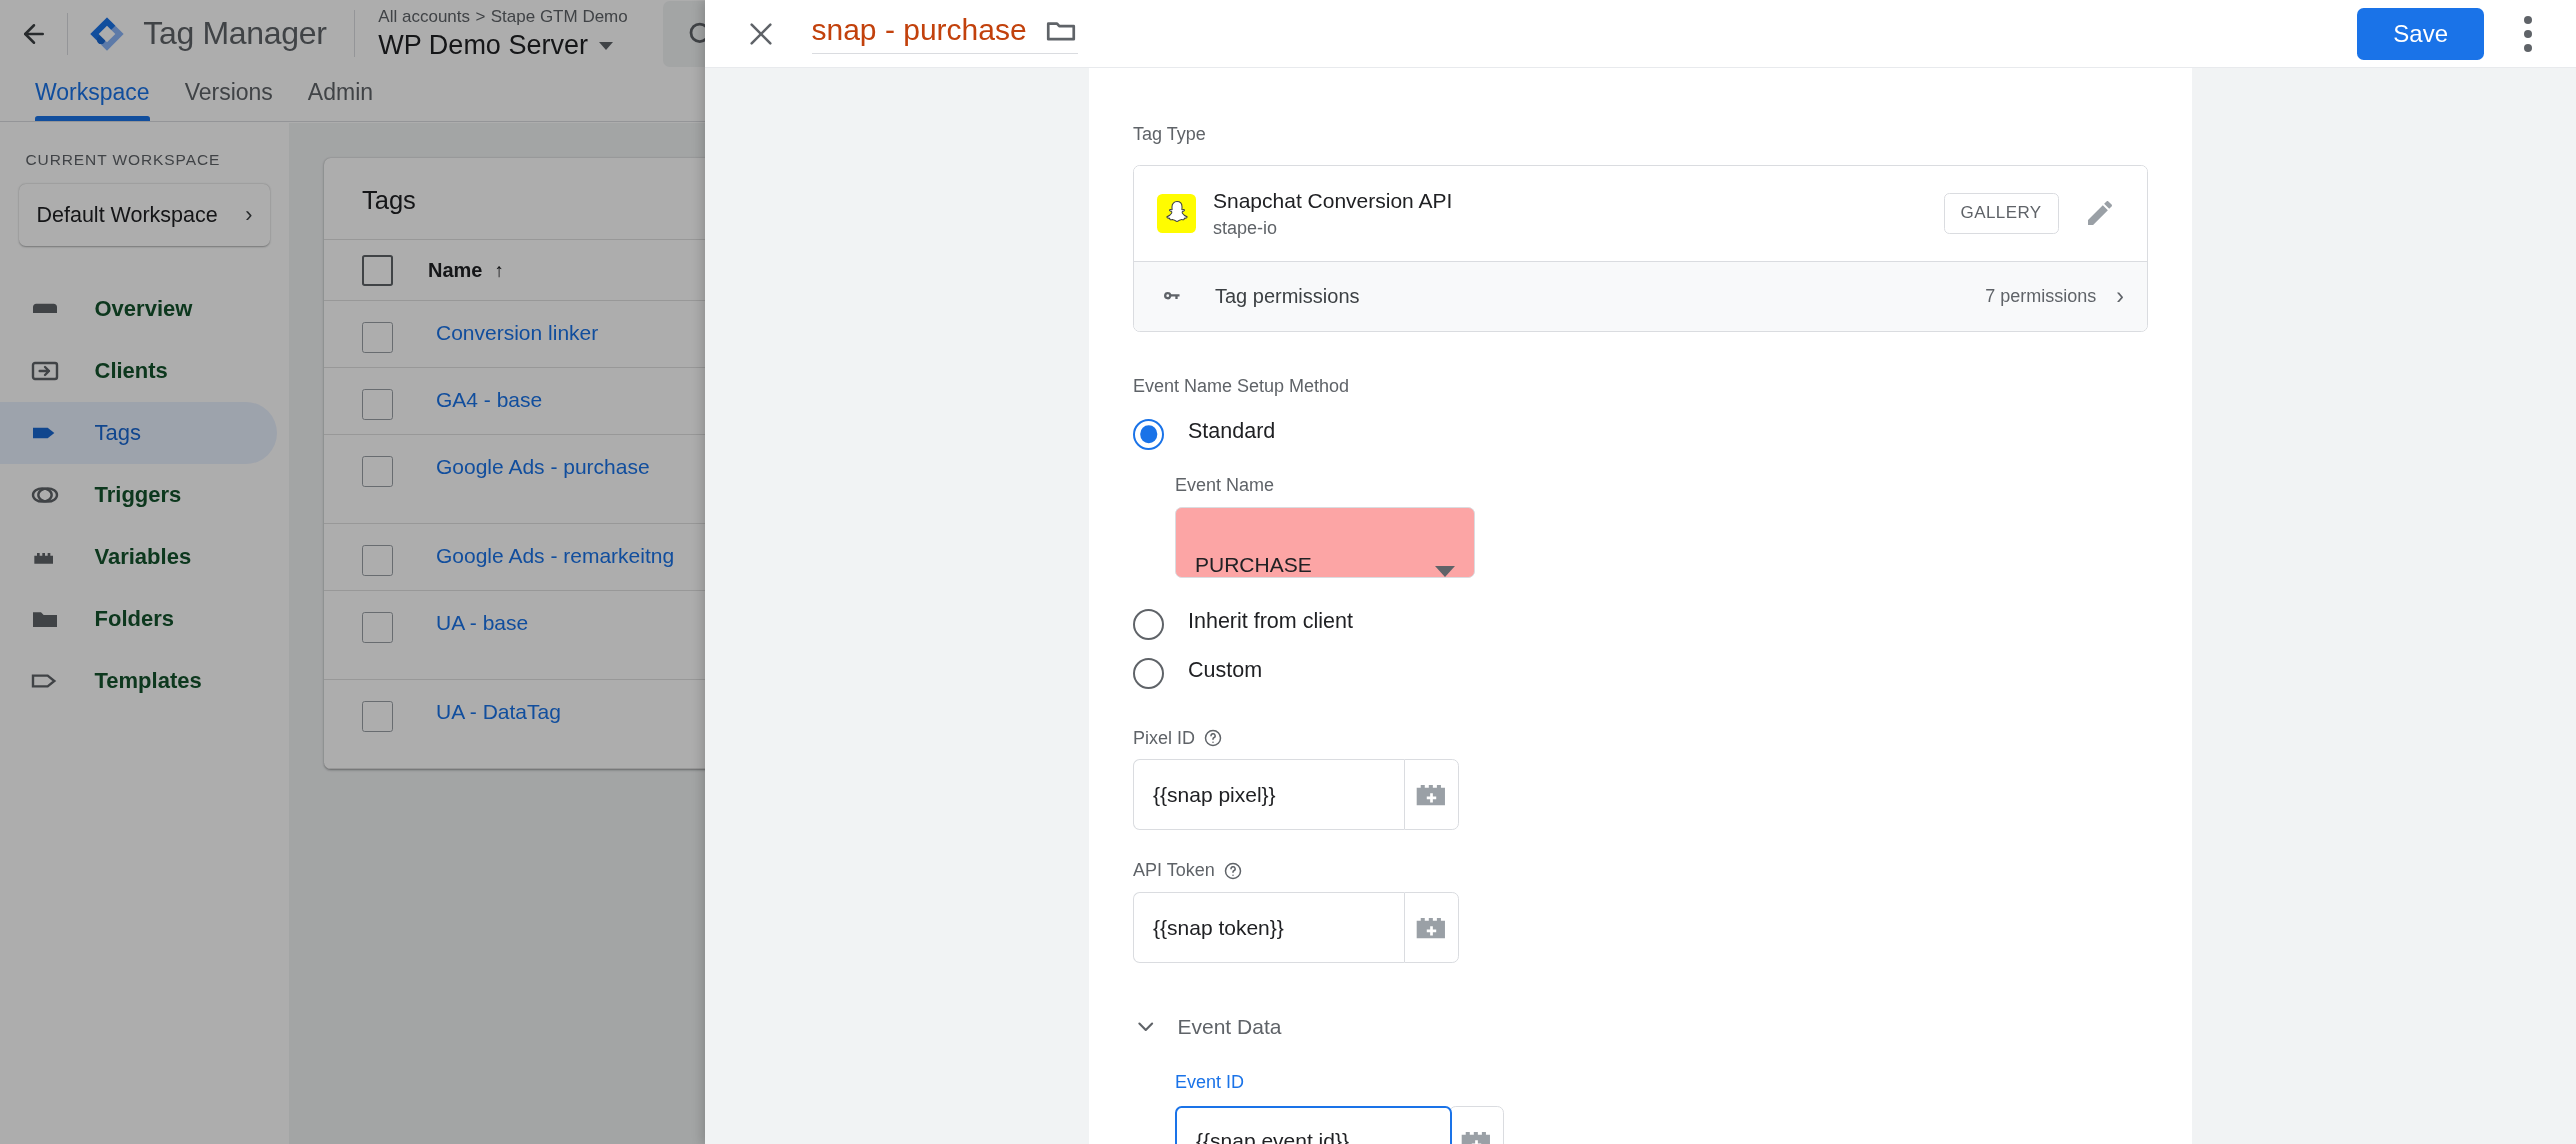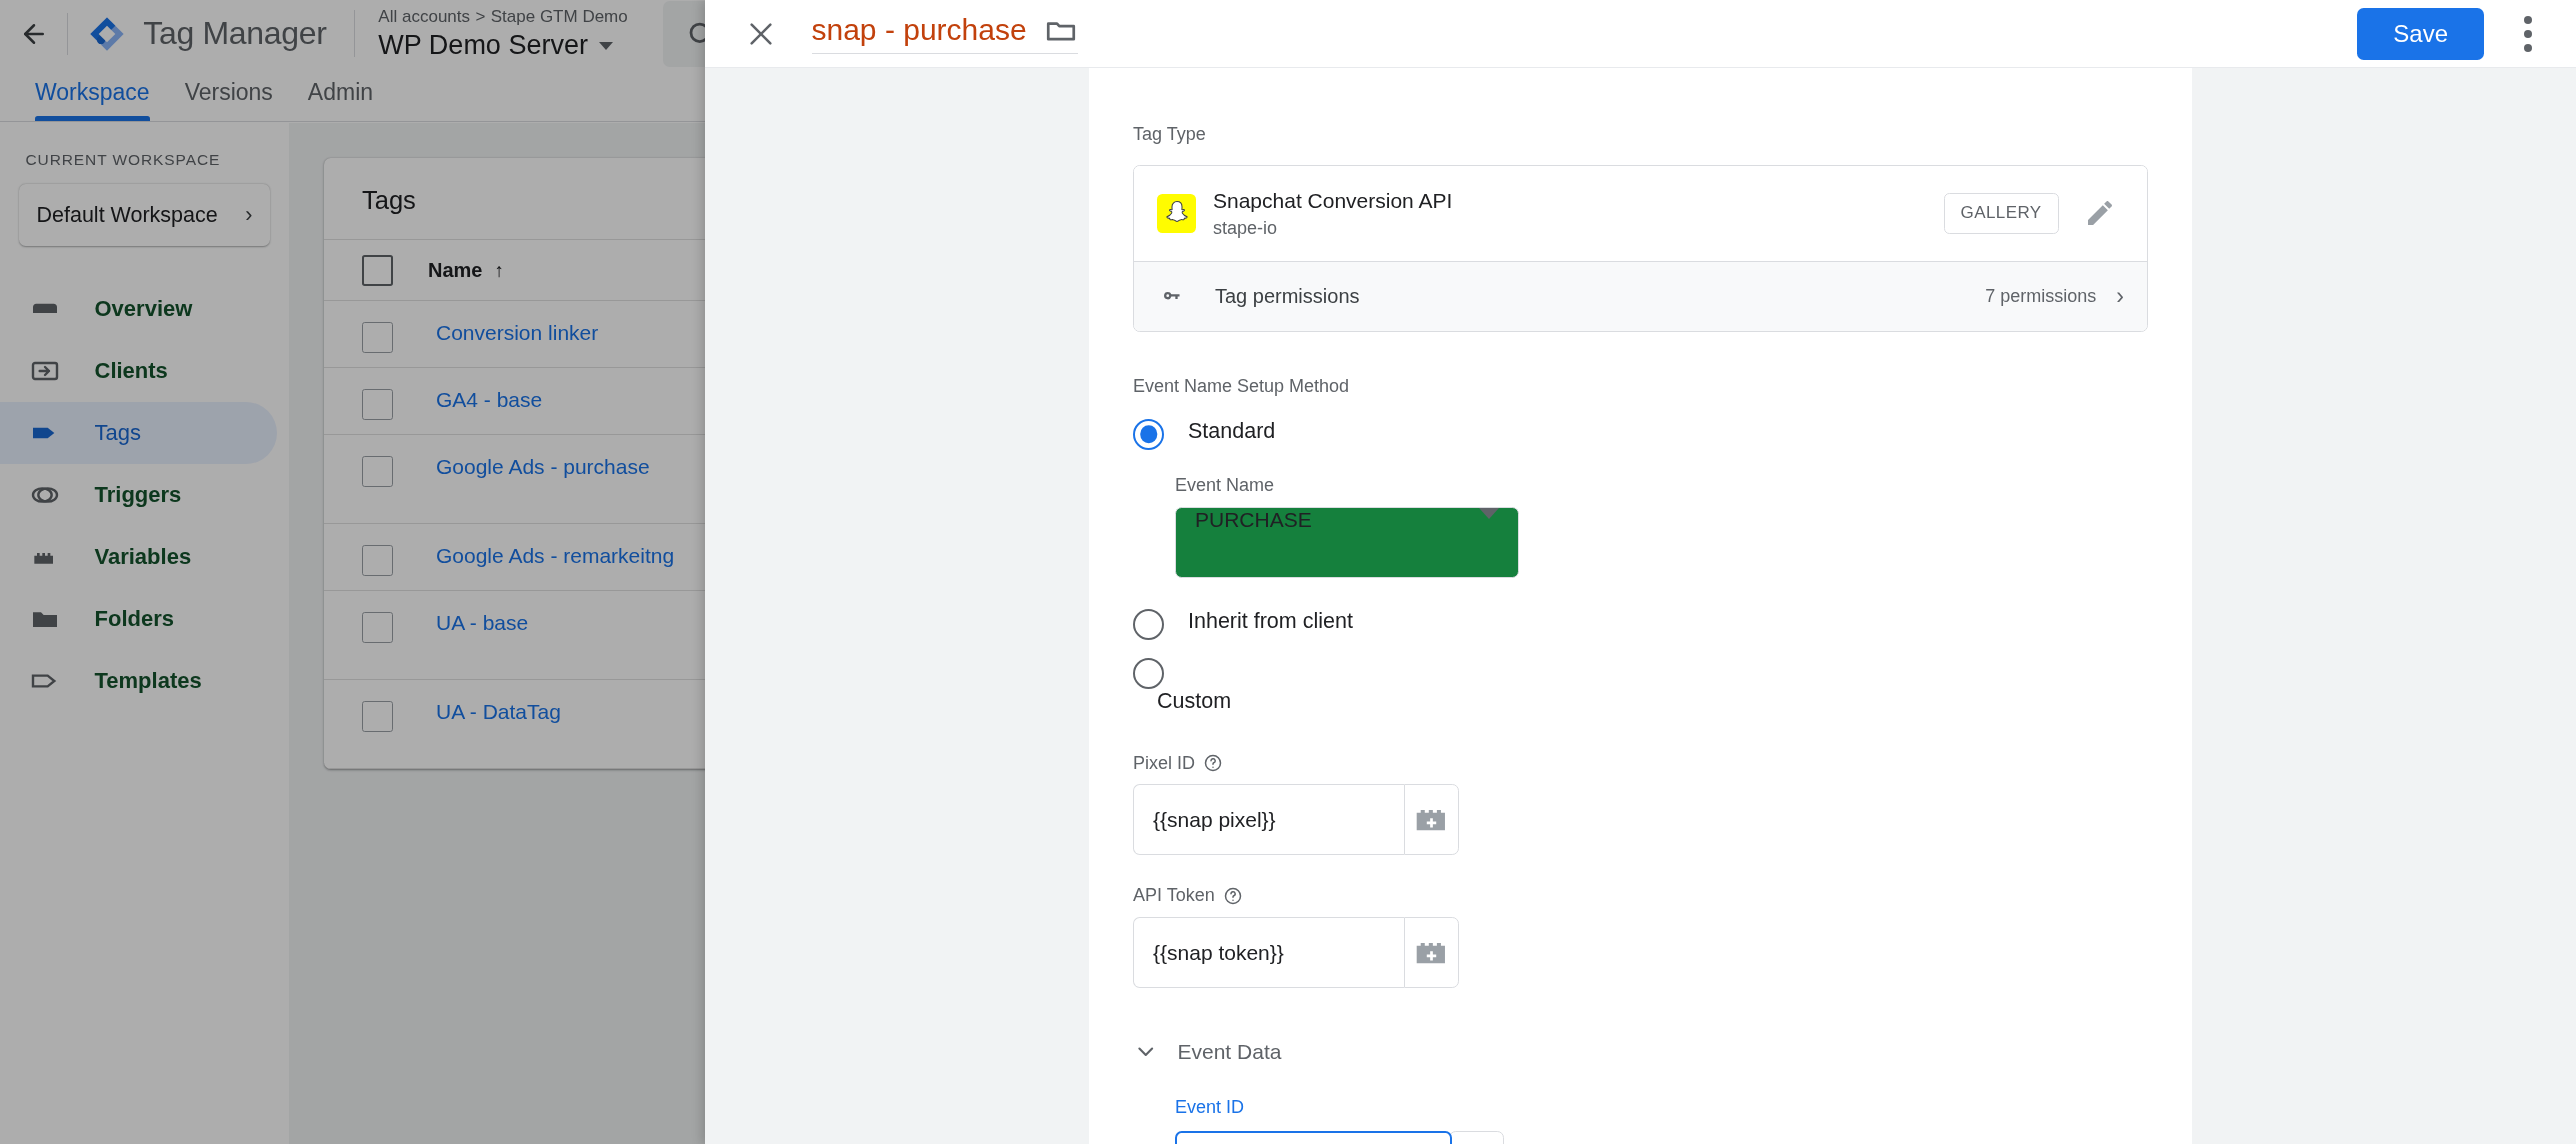--- a/index.html
+++ b/index.html
@@ -228,22 +228,22 @@
     content: ""; position: absolute; left: 50%; top: 50%;
     width: 17.5px; height: 17.5px; border-radius: 50%; background: #1a73e8;
     transform: translate(-50%,-50%);
   }
   .radio-label { font-size: 21.5px; color: #202124; margin-left: 24px; }
 
   
   .indent { margin-left: 42px; }
   .lbl-sm { font-size: 18px; color: #5f6368; }
   .select-box {
-    margin-top: 10.8px; width: 344px; height: 71px; border: 0.7px solid #dadce0;
-    border-radius: 6.7px; background: #15803d; display: flex; align-items: flex-start;
+    margin-top: 10.8px; width: 300px; height: 71px; border: 0.7px solid #dadce0;
+    border-radius: 6.7px; background: #fca5a5; display: flex; align-items: flex-end;
     padding: 0 19px; cursor: pointer;
   }
   .select-val { font-size: 21px; color: #202124; flex: 1; white-space: nowrap; }
   .select-caret {
     width: 0; height: 0;
     border-left: 10px solid transparent; border-right: 10px solid transparent;
     border-top: 11.4px solid #5f6368;
   }
   .input-group { margin-top: 10.8px; display: flex; align-items: stretch; }
   .input-box {
@@ -524,21 +524,21 @@
             <span class="select-val">PURCHASE</span>
             <span class="select-caret"></span>
           </div>
         </div>
 
         <div class="radio-row" style="margin-top:31px;">
           <span class="radio"></span>
           <span class="radio-label">Inherit from client</span>
         </div>
 
-        <div class="radio-row" style="margin-top:17.5px;flex-direction:column;">
+        <div class="radio-row" style="margin-top:17.5px;">
           <span class="radio"></span>
           <span class="radio-label">Custom</span>
         </div>
 
         <div style="height:39px"></div>
         <div class="label-row">
           <span class="lbl-sm">Pixel ID</span>
           <svg class="help-ic" viewBox="0 0 24 24" fill="none" stroke="#5f6368" stroke-width="1.8">
             <circle cx="12" cy="12" r="9"></circle>
               <path d="M9.6 9.4a2.5 2.5 0 1 1 3.3 2.3c-.6.3-.9.8-.9 1.5v.4" stroke-linecap="round"></path>

